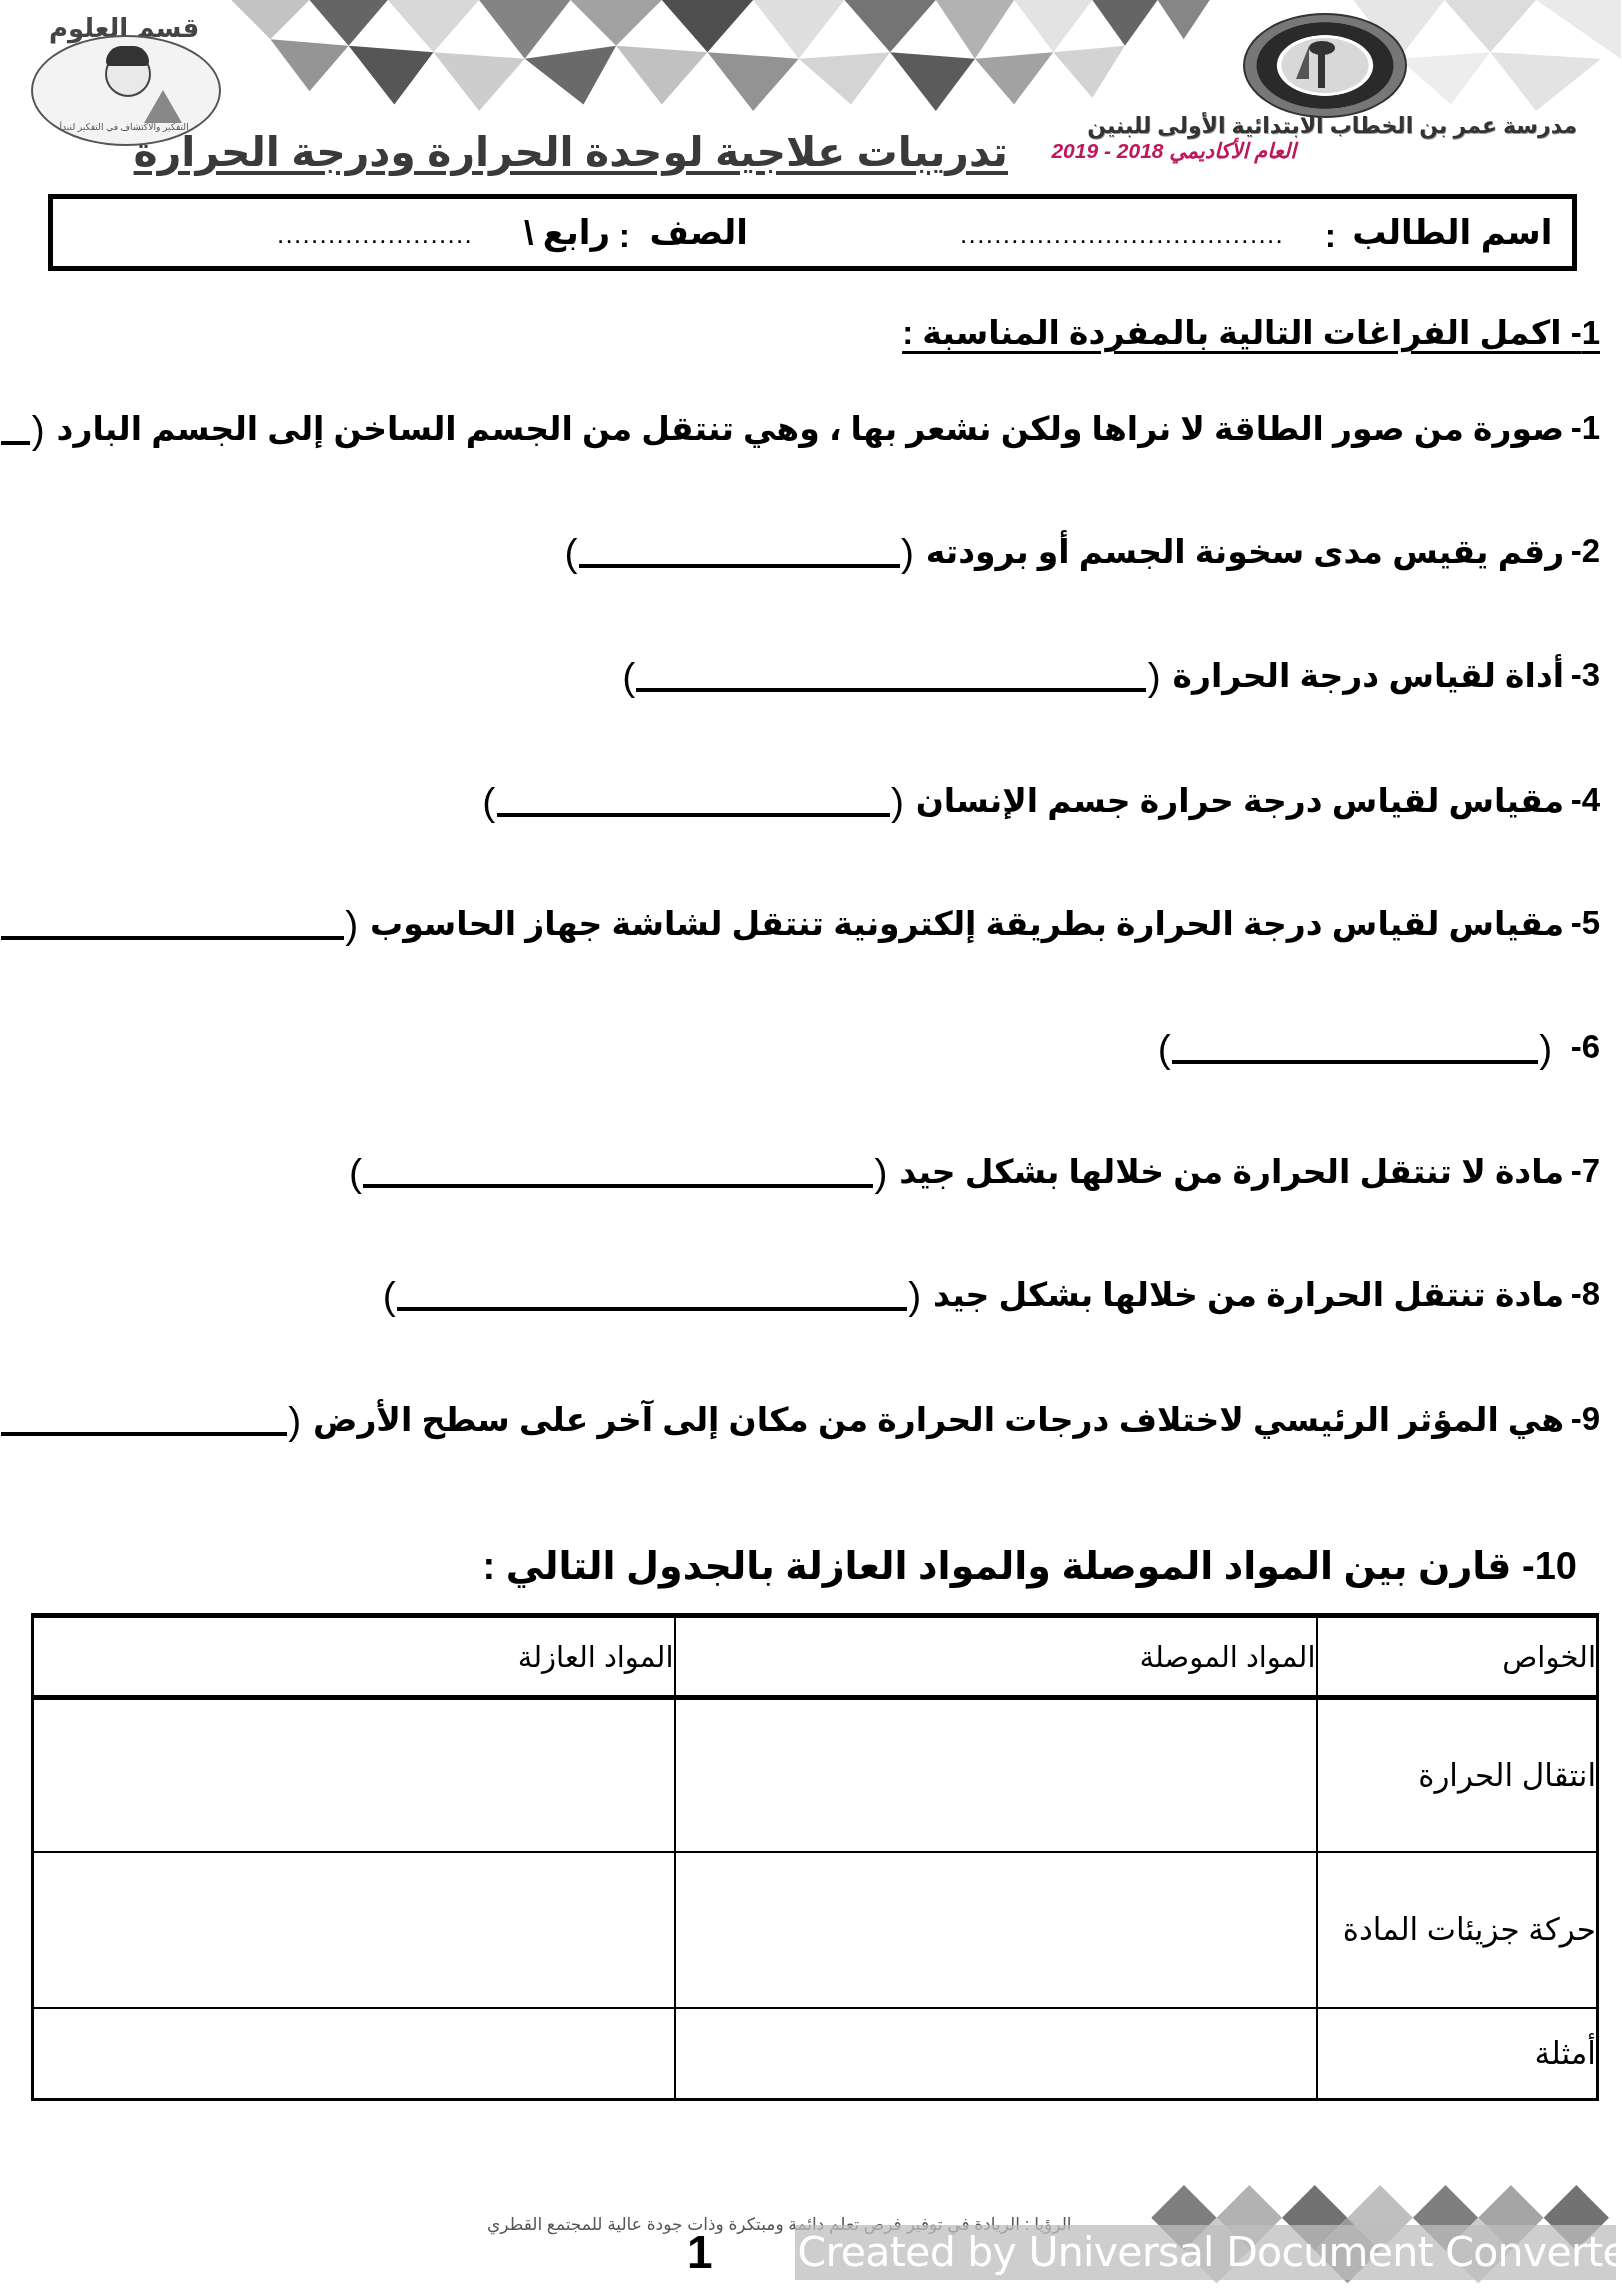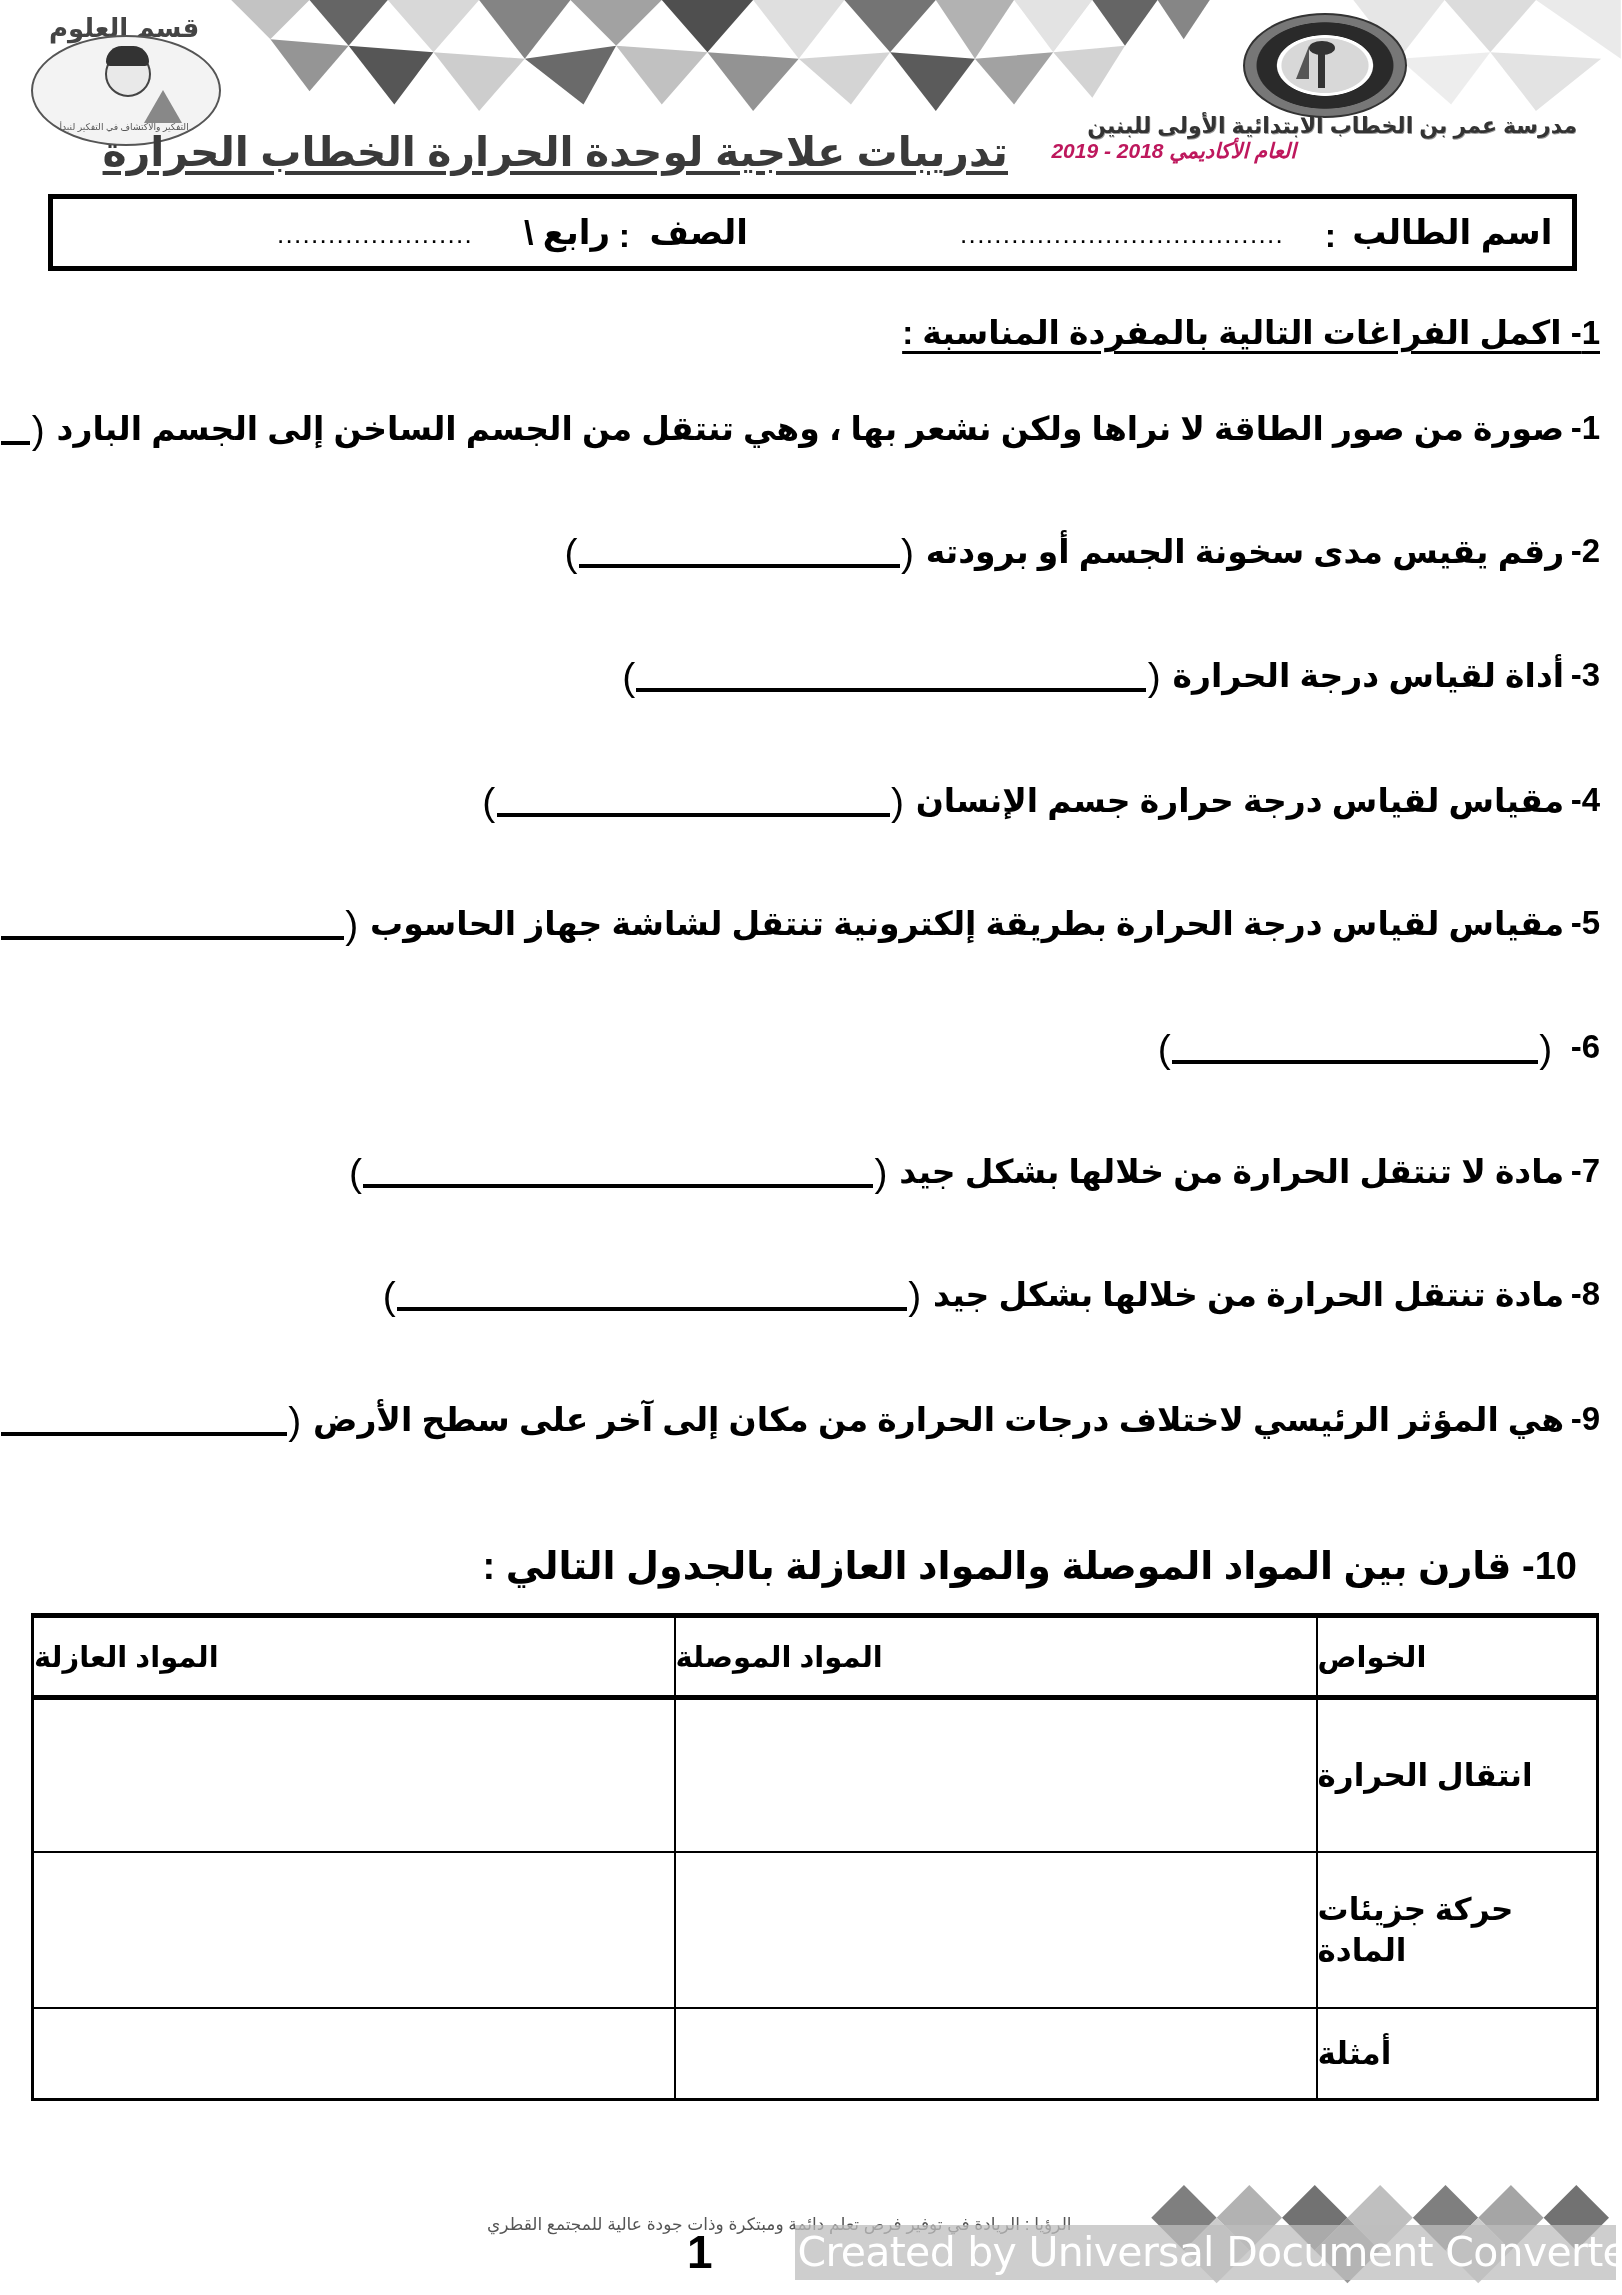--- a/index.html
+++ b/index.html
@@ -47,21 +47,21 @@
   .question { position: absolute; right: 23px; font-size: 33px; font-weight: bold; white-space: nowrap; display: flex; align-items: center; direction: rtl; }
   .question .num { margin-left: 6.5px; }
   .blank { display: inline-flex; align-items: flex-end; margin-right: 11.8px; height: 42px; }
   .blank .paren { font-size: 39px; font-weight: normal; line-height: 39px; }
   .blank .line { display: inline-block; border-bottom: 4.6px solid #000; margin: 0 1.3px 3.9px 1.3px; height: 0.7px; }
 
   
   .q10-heading { position: absolute; right: 46px; top: 1544px; font-size: 38px; font-weight: bold; white-space: nowrap; }
 
   table.compare { position: absolute; left: 31px; top: 1613px; width: 1568px; border-collapse: collapse; table-layout: fixed; direction: rtl; }
-  table.compare td, table.compare th { border: 2.6px solid #000; text-align: left; vertical-align: middle; font-size: 29px; font-weight: bold; }
+  table.compare td, table.compare th { border: 2.6px solid #000; text-align: right; vertical-align: middle; font-size: 29px; font-weight: normal; }
   table.compare tr:first-child th { border-top-width: 5.2px; border-bottom-width: 5.2px; height: 82px; }
   table.compare tr:last-child td { border-bottom-width: 3.9px; }
   table.compare th:first-child, table.compare td:first-child { border-right-width: 3.9px; width: 281px; }
   table.compare th:last-child, table.compare td:last-child { border-left-width: 3.9px; }
   table.compare .prop { font-size: 31px; line-height: 41px; }
   .row-a { height: 154px; }
   .row-b { height: 156px; }
   .row-c { height: 92px; }
 
   
@@ -118,21 +118,21 @@
 
 <div class="science-logo">
   <div class="dept">قسم العلوم</div>
   <div class="ring"></div>
   <div class="head"></div>
   <div class="hair"></div>
   <div class="flask"></div>
   <div class="motto">التفكير والاكتشاف في التفكير لنبدأ</div>
 </div>
 
-<div class="title">تدريبات علاجية  لوحدة الحرارة الخطاب الحرارة</div>
+<div class="title">تدريبات علاجية  لوحدة الحرارة ودرجة الحرارة</div>
 
 <div class="info-box">
   <span class="lbl lbl-name">اسم الطالب</span>
   <span class="lbl colon-name">:</span>
   <span class="dots dots-name">......................................</span>
   <span class="lbl lbl-class">الصف</span>
   <span class="lbl colon-class">:</span>
   <span class="lbl val-class">رابع \</span>
   <span class="dots dots-class">.......................</span>
 </div>

